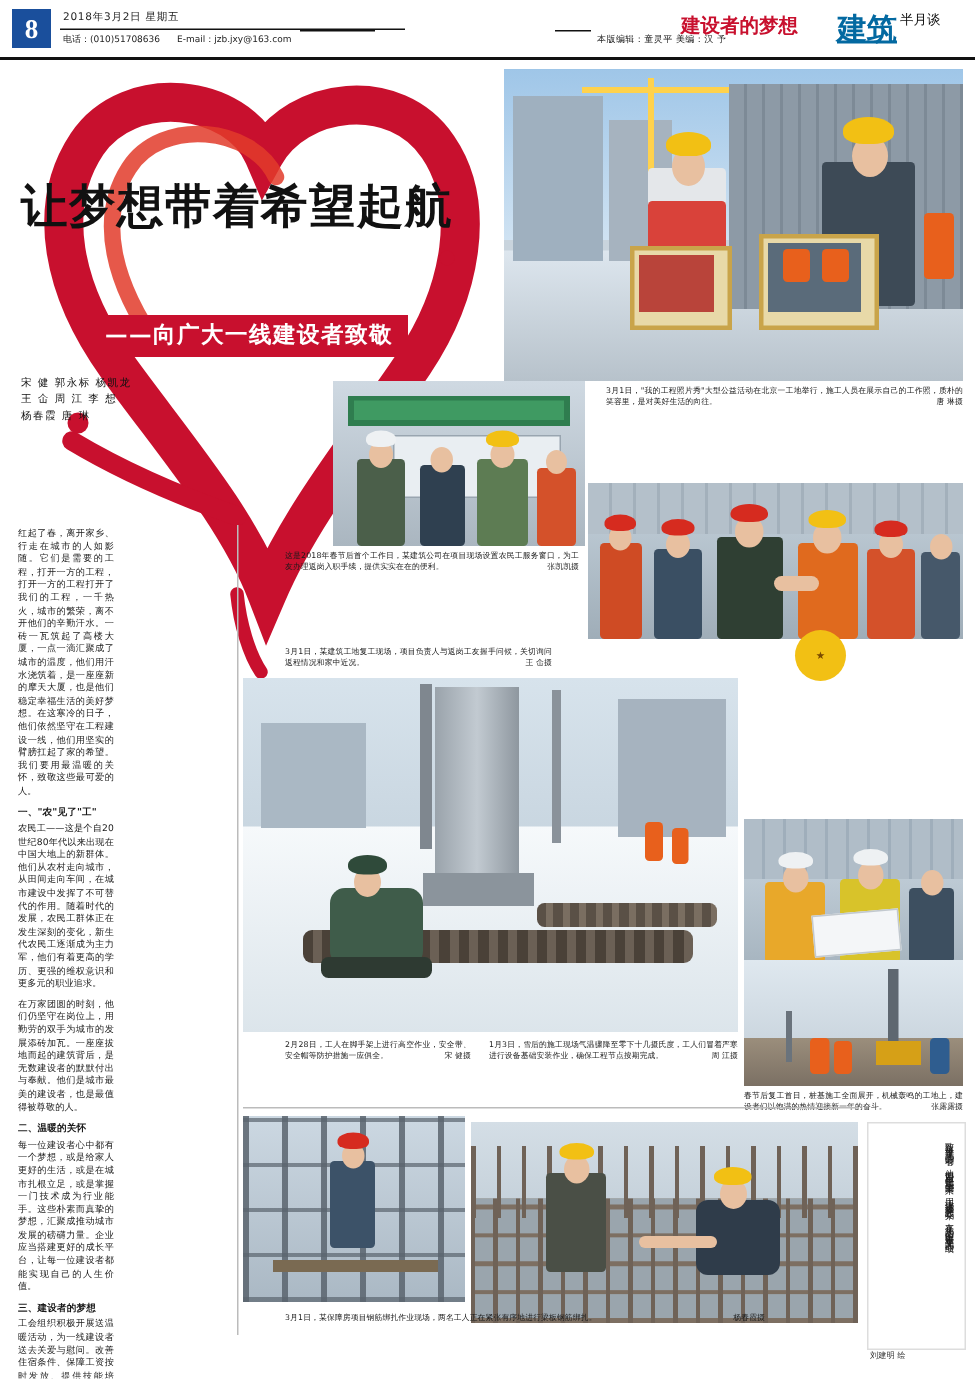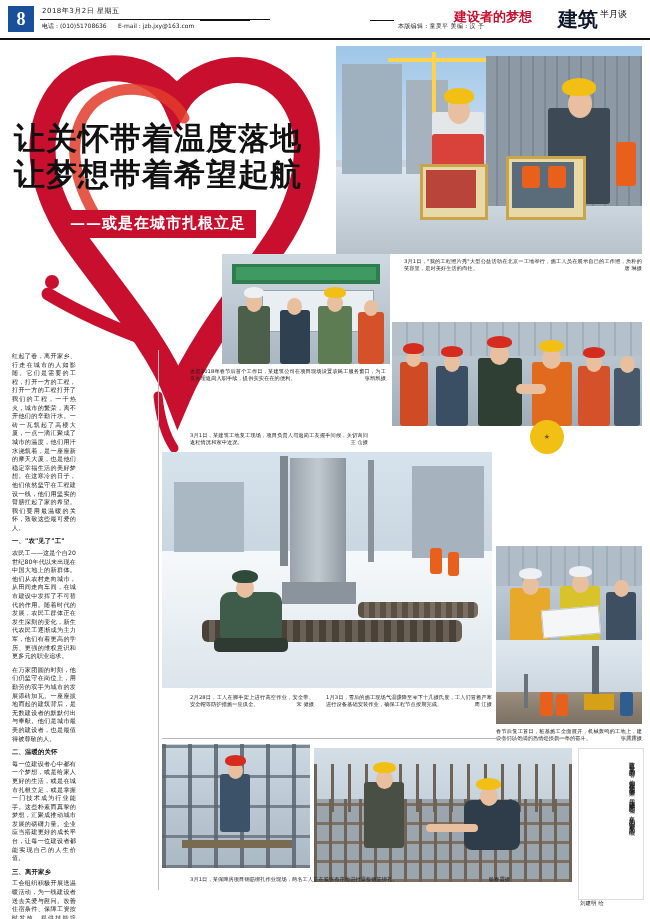--- a/index.html
+++ b/index.html
@@ -102,22 +102,23 @@
     font-weight: bold;
     color: #c8102e;
     font-family: "DejaVu Serif", "Liberation Serif", serif;
     letter-spacing: 0px;
   }
   .mh-brand {
     position: absolute;
     right: 52px; top: 6px;
     font-size: 20px;
     font-weight: bold;
-    color: #0f172a;
+    color: #0369a1;
     font-family: "DejaVu Serif", "Liberation Serif", serif;
+    text-decoration: underline;
   }
   .mh-brand-sub {
     position: absolute;
     right: 8px; top: 10px;
     font-size: 9px;
     color: #111;
     line-height: 9px;
     width: 42px;
     font-family: "DejaVu Serif", "Liberation Serif", serif;
   }
@@ -268,34 +269,38 @@
                C300 150, 310 92, 284 54 C256 12, 190 20, 168 60 Z" fill="none" stroke="#c8102e" stroke-width="26" stroke-linecap="round"></path>
       <path d="M176 74 C160 40, 100 34, 78 68 C56 102, 68 146, 98 188" fill="none" stroke="#e23b2a" stroke-width="11" stroke-linecap="round" opacity="0.85"></path>
       <path d="M40 250 C70 268, 110 286, 150 300" fill="none" stroke="#c8102e" stroke-width="13" stroke-linecap="round"></path>
       <path d="M150 352 C152 372, 158 392, 166 404" fill="none" stroke="#c8102e" stroke-width="9" stroke-linecap="round"></path>
       <circle cx="44" cy="238" r="7" fill="#c8102e"></circle>
       <circle cx="290" cy="128" r="5" fill="#c8102e"></circle>
     </svg>
   </div>
 
   <div class="headline">
-    <div class="l1">让关怀带着温度落地</div>
     <div class="l2">让梦想带着希望起航</div>
   </div>
-  <div class="subhead">——或是在城市扎根立足</div>
-
+  <div class="subhead">——向广大一线建设者致敬</div>
+
+  <div class="byline">
+    <div>宋  健  郭永标  杨凯龙</div>
+    <div>王  仚  周  江  李  想</div>
+    <div>杨春霞  唐  琳</div>
+  </div>
 
   <div class="bodycol">
     <p>红起了春，离开家乡、行走在城市的人如影随。它们是需要的工程，打开一方的工程，打开一方的工程打开了我们的工程，一千热火，城市的繁荣，离不开他们的辛勤汗水。一砖一瓦筑起了高楼大厦，一点一滴汇聚成了城市的温度，他们用汗水浇筑着，是一座座新的摩天大厦，也是他们稳定幸福生活的美好梦想。在这寒冷的日子，他们依然坚守在工程建设一线，他们用坚实的臂膀扛起了家的希望。我们要用最温暖的关怀，致敬这些最可爱的人。</p>
     <div class="sec">一、"农"见了"工"</div>
     <p>农民工——这是个自20世纪80年代以来出现在中国大地上的新群体。他们从农村走向城市，从田间走向车间，在城市建设中发挥了不可替代的作用。随着时代的发展，农民工群体正在发生深刻的变化，新生代农民工逐渐成为主力军，他们有着更高的学历、更强的维权意识和更多元的职业追求。</p>
     <p>在万家团圆的时刻，他们仍坚守在岗位上，用勤劳的双手为城市的发展添砖加瓦。一座座拔地而起的建筑背后，是无数建设者的默默付出与奉献。他们是城市最美的建设者，也是最值得被尊敬的人。</p>
     <div class="sec">二、温暖的关怀</div>
     <p>每一位建设者心中都有一个梦想，或是给家人更好的生活，或是在城市扎根立足，或是掌握一门技术成为行业能手。这些朴素而真挚的梦想，汇聚成推动城市发展的磅礴力量。企业应当搭建更好的成长平台，让每一位建设者都能实现自己的人生价值。</p>
-    <div class="sec">三、离开家乡</div>
+    <div class="sec">三、建设者的梦想</div>
     <p>工会组织积极开展送温暖活动，为一线建设者送去关爱与慰问。改善住宿条件、保障工资按时发放、提供技能培训、关心身心健康……一项项务实举措，让建设者感受到了实实在在的温暖。关怀不是一句口号，而是落实到每一个细节中的行动。</p>
 
   </div>
 
   <div class="photo" style="left:336px; top:46px; width:306px; height:208px;">
     <div class="sky"></div>
     <div class="ground" style="height:42%; background:linear-gradient(#dde6ee,#b7c2cb);"></div>
 
     <div class="bldg" style="left:6px; top:18px; width:60px; height:110px; background:#9fb0bf;"></div>
     <div class="bldg2" style="left:70px; top:34px; width:42px; height:94px;"></div>

